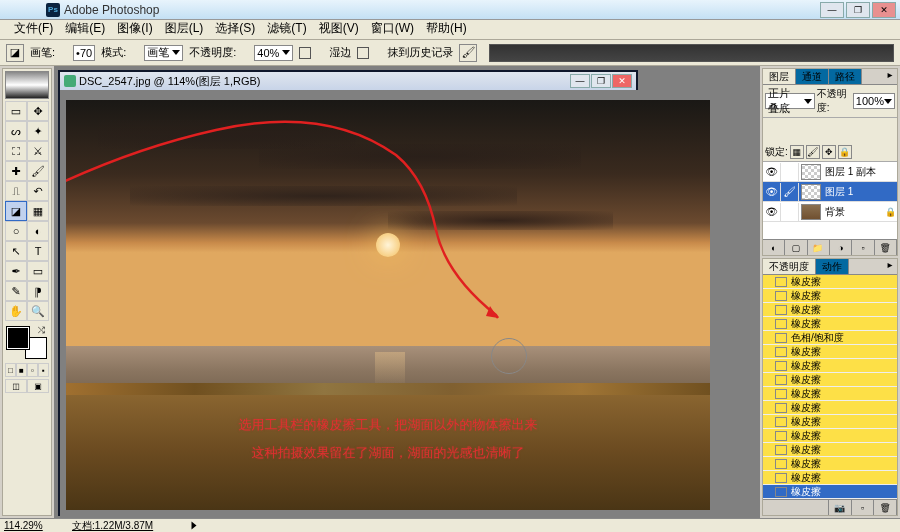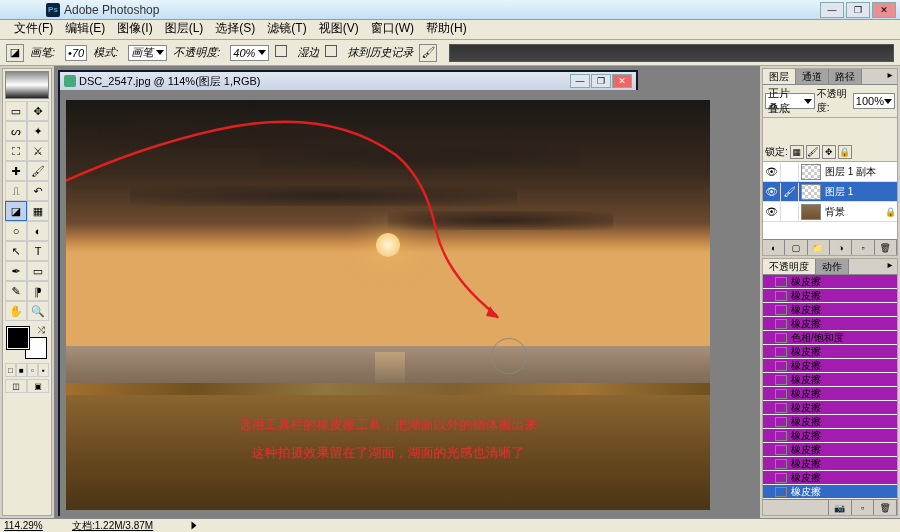--- a/index.html
+++ b/index.html
@@ -7,21 +7,21 @@
 .titlebar { background: linear-gradient(#e8f4fc, #c4e0f4); height: 20px; display: flex; align-items: center; padding: 0 4px; border-bottom: 1px solid #999; }
 .titlebar-title { color: #333; font-size: 12px; flex: 1; display: flex; align-items: center; gap: 4px; padding-left: 42px; }
 .ps-icon { width: 14px; height: 14px; background: #0a2340; color: #4fa8d8; font-size: 8px; font-weight: bold; display: inline-flex; align-items: center; justify-content: center; border-radius: 2px; }
 .win-controls { display: flex; gap: 2px; }
 .win-btn { width: 24px; height: 16px; background: #e0e6ee; border: 1px solid #8aa; font-size: 9px; display: flex; align-items: center; justify-content: center; cursor: pointer; }
 .win-btn.close { background: #e89090; }
 .menubar { background: #ece9d8; height: 20px; display: flex; align-items: flex-end; padding: 0 8px; border-bottom: 1px solid #aca899; font-size: 12px; }
 .menubar span { padding: 2px 6px; cursor: pointer; }
 .options-bar { background: #ece9d8; height: 26px; display: flex; align-items: center; padding: 0 6px; border-bottom: 1px solid #aca899; gap: 6px; font-size: 11px; }
 .tool-swatch { width: 18px; height: 18px; border: 1px solid #888; display: inline-flex; align-items: center; justify-content: center; }
-.opt-label { display: flex; align-items: flex-start; gap: 10px; font-style: italic; }
+.opt-label { display: flex; align-items: center; gap: 18px; }
 .opt-select { border: 1px solid #888; background: #fff; padding: 0 2px; font-size: 11px; height: 16px; display: inline-flex; align-items: center; }
 .opt-chk { width: 12px; height: 12px; border: 1px solid #555; display: inline-block; }
 .grad-bar { flex: 1; height: 18px; background: linear-gradient(#333, #444); margin-left: 6px; border: 1px solid #555; min-width: 250px; }
 .main { display: flex; height: 452px; }
 .toolbox { width: 50px; background: #ece9d8; border: 1px solid #aca899; margin: 2px; padding: 2px; }
 .tool-prev { width: 44px; height: 28px; border: 1px solid #888; background: linear-gradient(#888, #fff, #222); margin-bottom: 2px; }
 .tool-grid { display: grid; grid-template-columns: 1fr 1fr; gap: 0; }
 .tool { width: 22px; height: 20px; border: 1px solid #ccc; background: #ece9d8; display: flex; align-items: center; justify-content: center; font-size: 11px; cursor: pointer; }
 .tool.sel { background: #c1d2ee; border: 1px solid #316ac5; }
 .color-box { margin-top: 4px; position: relative; width: 44px; height: 36px; }
@@ -52,38 +52,38 @@
 .land { position: absolute; bottom: 0; left: 0; right: 0; height: 28%; background: linear-gradient(#8a6530 0%, #6a4a20 50%, #4a3515 100%); }
 .grass-strip { position: absolute; bottom: 25%; left: 0; right: 0; height: 6%; background: linear-gradient(90deg, #a07030 0%, #705020 20%, #907540 40%, #806030 60%, #a07535 80%, #705020 100%); }
 .overlay-text { position: absolute; color: #e03030; font-size: 13px; left: 50%; transform: translateX(-50%); white-space: nowrap; text-shadow: 0 0 2px rgba(200,50,50,0.5); }
 .ot1 { top: 77%; }
 .ot2 { top: 84%; }
 .red-arrow { position: absolute; top: 0; left: 0; pointer-events: none; }
 .cursor-circle { position: absolute; top: 58%; left: 66%; width: 36px; height: 36px; border: 1px solid #888; border-radius: 50%; }
 .panels { width: 140px; display: flex; flex-direction: column; gap: 2px; padding: 2px; }
 .panel { background: #ece9d8; border: 1px solid #aca899; display: flex; flex-direction: column; }
 .panel-tabs { display: flex; background: #d4d0c8; border-bottom: 1px solid #888; height: 16px; font-size: 10px; }
-.panel-tab { padding: 1px 6px; border-right: 1px solid #888; background: #a3a3a3; }
+.panel-tab { padding: 1px 6px; border-right: 1px solid #888; background: #0369a1; }
 .panel-tab.active { background: #ece9d8; }
 .panel-menu { margin-left: auto; width: 14px; text-align: center; }
 .layers-opts { display: flex; align-items: center; gap: 2px; padding: 2px; font-size: 10px; border-bottom: 1px solid #aaa; }
 .lock-row { display: flex; align-items: center; gap: 2px; padding: 2px; font-size: 10px; border-bottom: 1px solid #aaa; margin-top: 25px; }
 .lock-ic { width: 14px; height: 14px; border: 1px solid #888; display: inline-flex; align-items: center; justify-content: center; font-size: 9px; }
 .layer-list { flex: 1; background: #fff; overflow-y: auto; }
 .layer { display: flex; align-items: center; height: 20px; border-bottom: 1px solid #ddd; font-size: 10px; }
 .layer.active { background: #316ac5; color: #fff; }
 .layer-vis { width: 18px; height: 18px; border-right: 1px solid #ddd; display: flex; align-items: center; justify-content: center; }
 .layer-link { width: 18px; height: 18px; border-right: 1px solid #ddd; display: flex; align-items: center; justify-content: center; }
 .layer-thumb { width: 20px; height: 16px; border: 1px solid #888; margin: 0 2px; background: linear-gradient(#8a7050, #705030); }
 .layer-thumb.checker { background: repeating-conic-gradient(#ccc 0 25%, #fff 0 50%) 0/6px 6px; }
 .layer-name { flex: 1; padding-left: 2px; }
 .layer-lock { width: 12px; font-size: 9px; }
 .panel-btns { display: flex; border-top: 1px solid #888; height: 16px; background: #d4d0c8; }
 .pbtn { flex: 1; border-right: 1px solid #888; font-size: 9px; display: flex; align-items: center; justify-content: center; }
-.history-list { flex: 1; background: #a21caf; overflow-y: auto; font-size: 10px; }
+.history-list { flex: 1; background: #fde047; overflow-y: auto; font-size: 10px; }
 .hist-item { display: flex; align-items: center; height: 14px; border-bottom: 1px solid #eee; padding-left: 12px; gap: 4px; }
 .hist-item.active { background: #316ac5; color: #fff; }
 .hist-icn { width: 12px; height: 10px; border: 1px solid #888; }
 .statusbar { height: 14px; background: #ece9d8; border-top: 1px solid #888; display: flex; align-items: center; font-size: 10px; padding: 0 4px; gap: 8px; text-decoration: underline; }
 .sb-zoom { width: 60px; }
 .sb-doc { width: 110px; }
 .sb-hint { flex: 1; }
 .tri { width: 0; height: 0; border-left: 4px solid transparent; border-right: 4px solid transparent; border-top: 5px solid #000; display: inline-block; }
 </style>
 </head>

